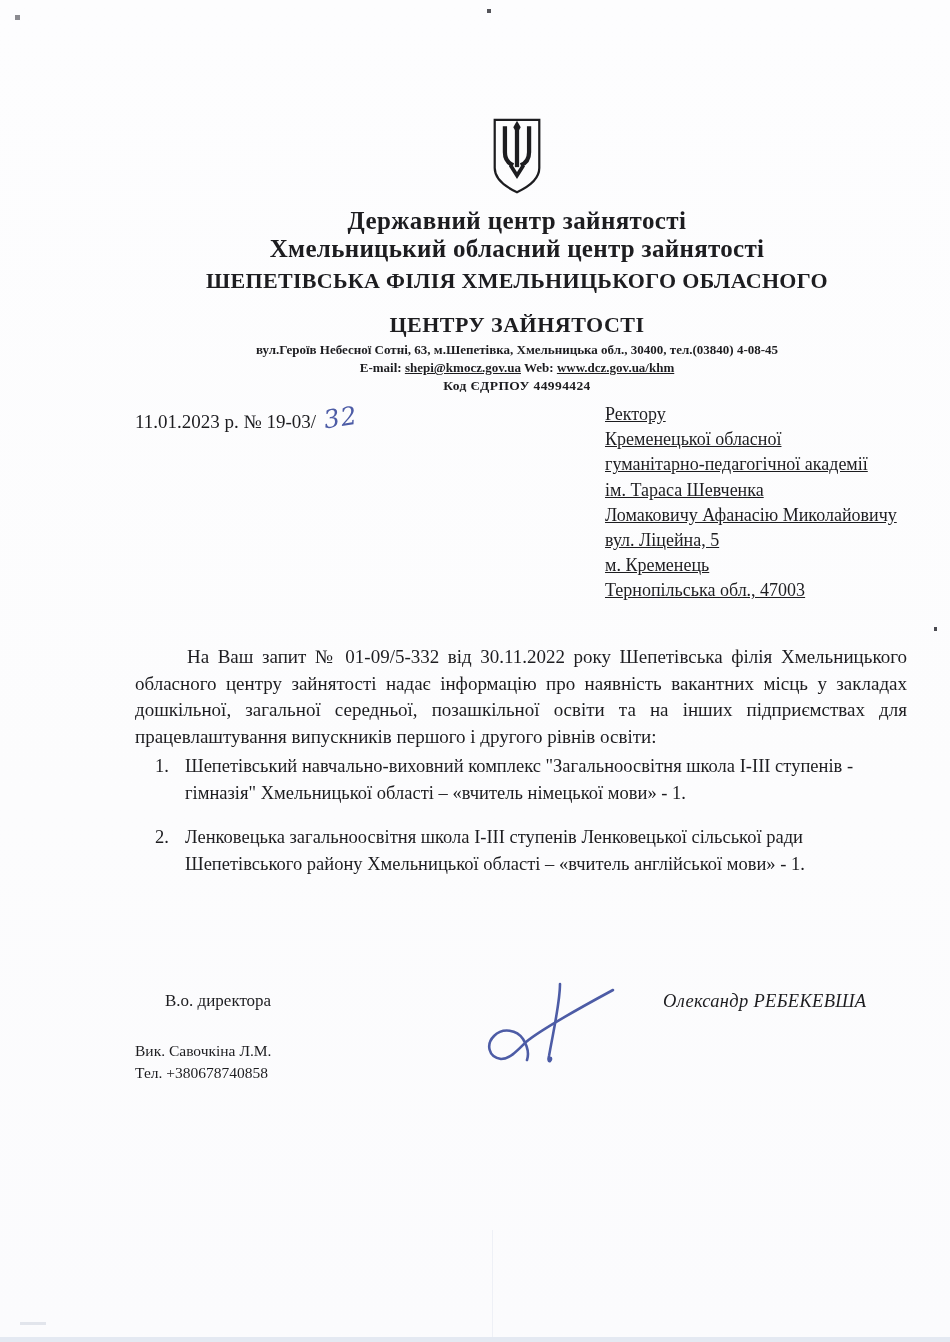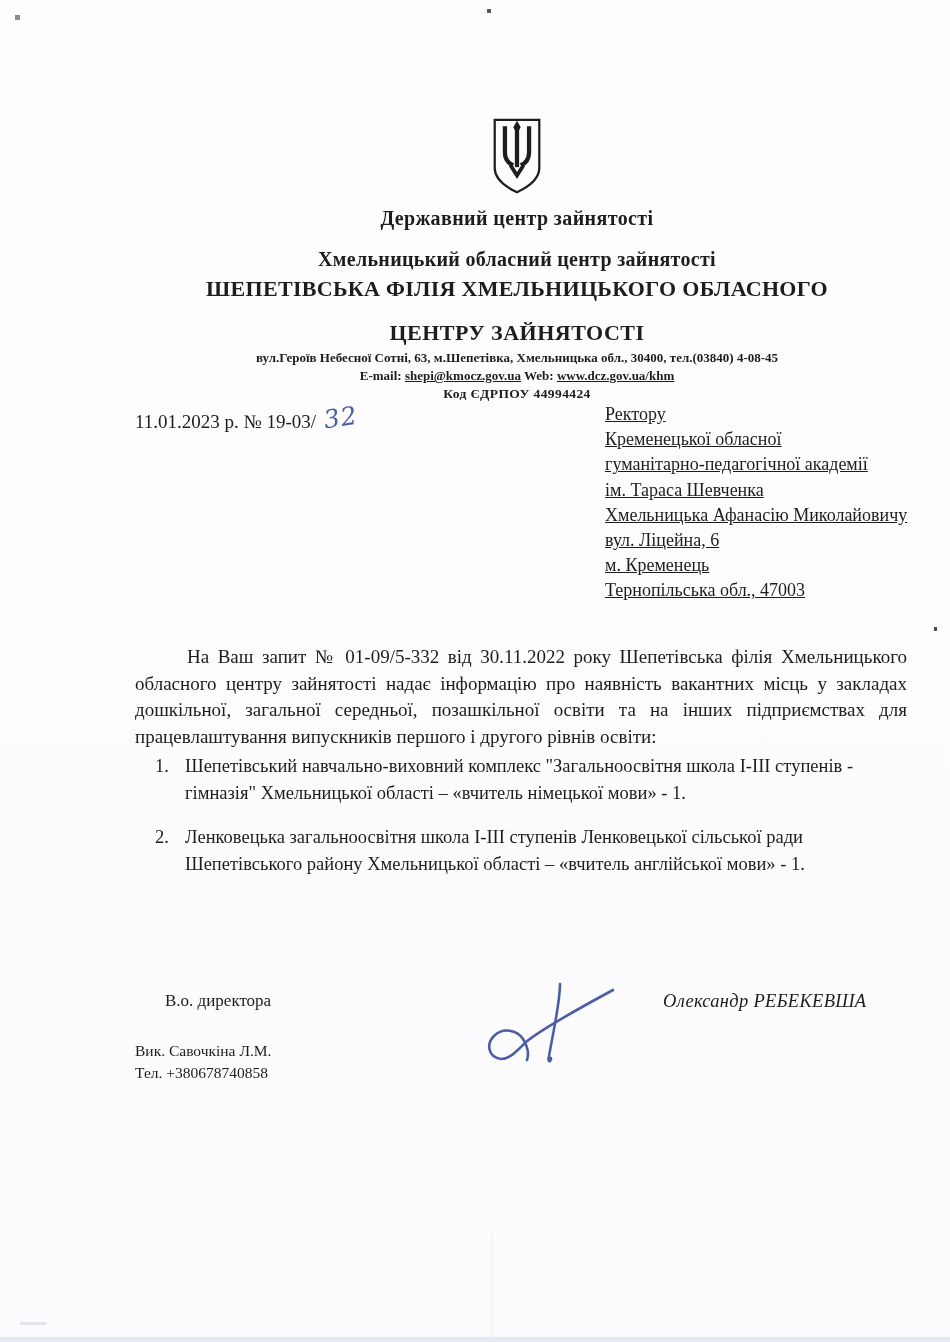--- a/index.html
+++ b/index.html
@@ -14,22 +14,22 @@
     font-family: "Liberation Serif", "DejaVu Serif", serif;
     color: #1d1d20;
   }
   
   .letterhead {
     position: absolute;
     top: 0; left: 84px; width: 866px;
     text-align: center;
   }
   .emblem { margin-top: 116px; }
-  .org1 { font-size: 20px; font-weight: bold; margin-top: 7px; letter-spacing: 0.4px; }
-  .org2 { font-size: 20px; font-weight: bold; margin-top: 18px; letter-spacing: 0.3px; }
+  .org1 { font-size: 25px; font-weight: bold; margin-top: 7px; letter-spacing: 0.4px; }
+  .org2 { font-size: 25px; font-weight: bold; margin-top: 0; letter-spacing: 0.3px; }
   .org3 { font-size: 22px; font-weight: bold; margin-top: 5px; letter-spacing: 0.3px; }
   .org4 { font-size: 22px; font-weight: bold; margin-top: 18px; letter-spacing: 0.5px; }
   .addr { font-size: 13px; font-weight: bold; margin-top: 4px; }
   .contact { font-size: 13px; font-weight: bold; margin-top: 2px; }
   .contact .lnk { text-decoration: underline; }
   .edrpou { font-size: 13.5px; font-weight: bold; margin-top: 2px; letter-spacing: 0.4px; }
   
   .refline {
     position: absolute; left: 135px; top: 405px;
     font-size: 19px; white-space: nowrap;
@@ -109,22 +109,22 @@
   <div class="refline">
     <span>11.01.2023 р.  № 19-03/</span>
     <span class="hand-number">32</span>
   </div>
 
   <div class="recipient">
     <div>Ректору</div>
     <div>Кременецької обласної</div>
     <div>гуманітарно-педагогічної академії</div>
     <div>ім. Тараса Шевченка</div>
-    <div>Хмельницька Афанасію Миколайовичу</div>
-    <div>вул. Ліцейна, 6</div>
+    <div>Ломаковичу Афанасію Миколайовичу</div>
+    <div>вул. Ліцейна, 5</div>
     <div>м. Кременець</div>
     <div>Тернопільська обл., 47003</div>
   </div>
 
   <div class="body-par">На Ваш запит № 01-09/5-332 від 30.11.2022 року Шепетівська філія Хмельницького обласного центру зайнятості надає інформацію про наявність вакантних місць у закладах дошкільної, загальної середньої, позашкільної освіти та на інших підприємствах для працевлаштування випускників першого і другого рівнів освіти:</div>
 
   <div class="vacancy-list">
     <div class="vacancy-item">
       <div class="vacancy-num">1.</div>
       <div class="vacancy-text">Шепетівський навчально-виховний комплекс "Загальноосвітня школа І-ІІІ ступенів - гімназія" Хмельницької області –  «вчитель німецької мови» - 1.</div>

